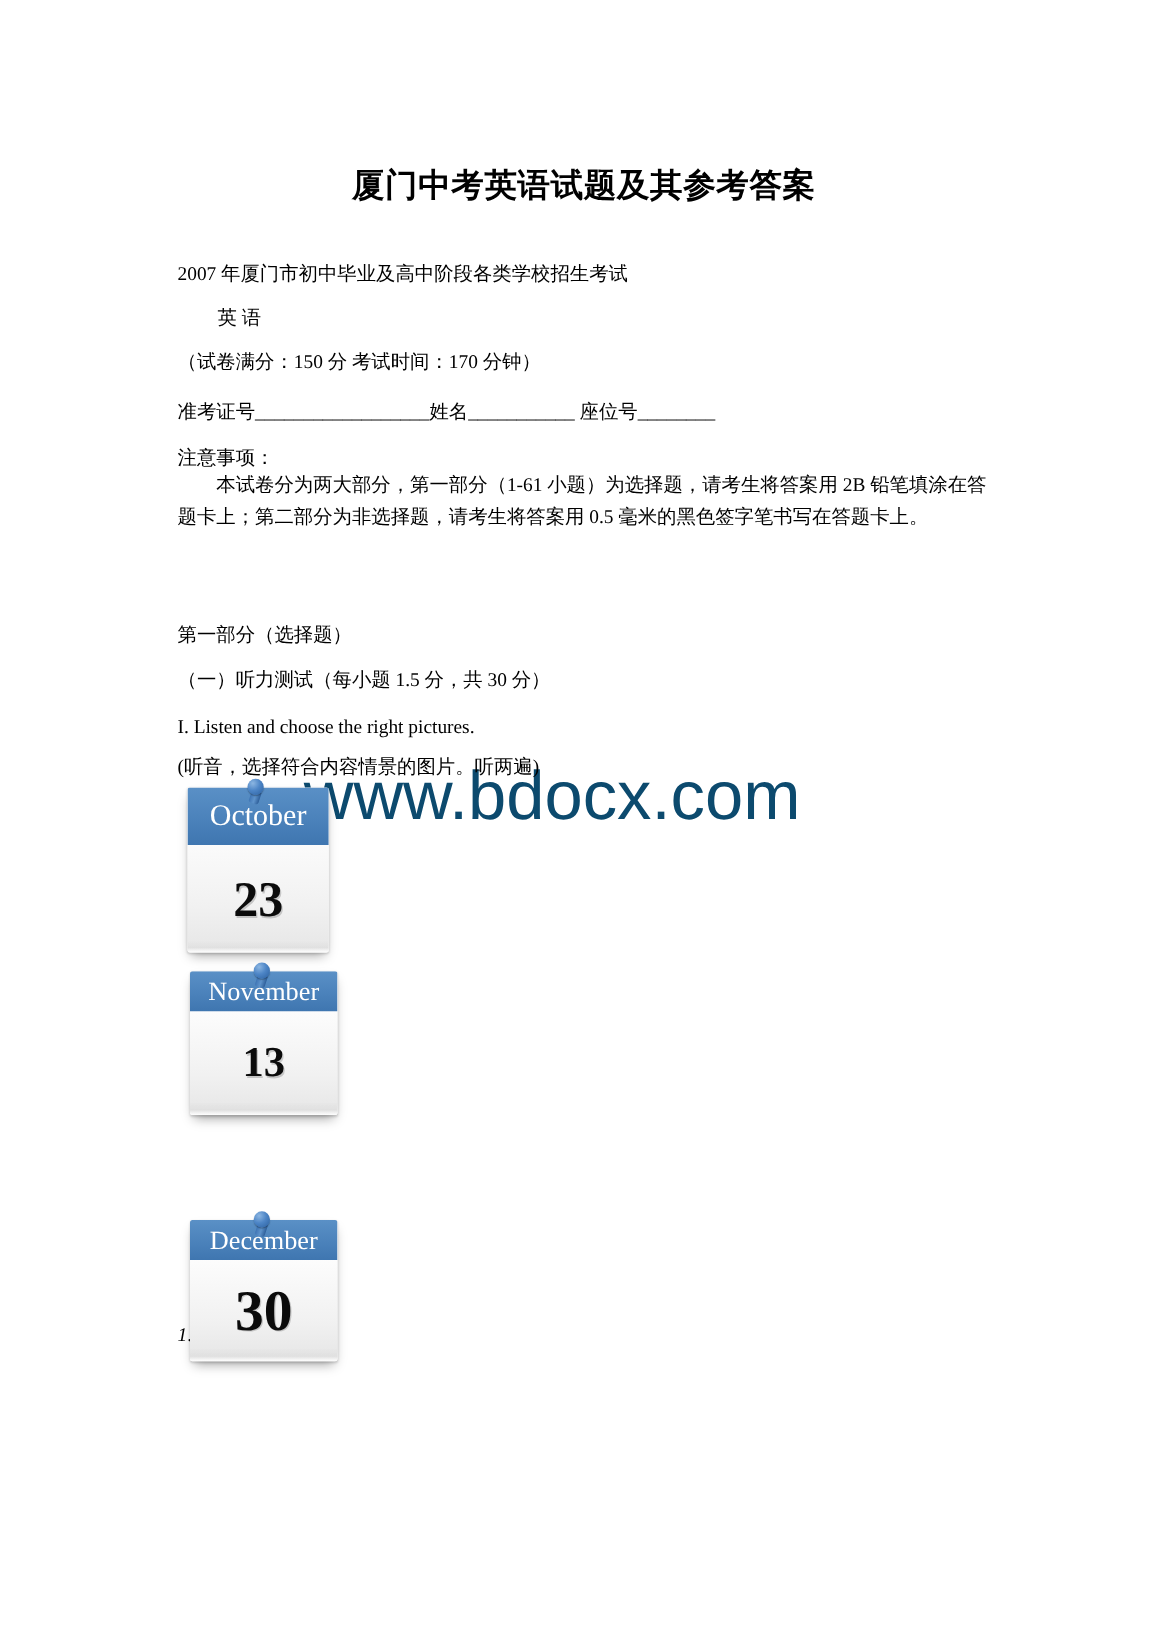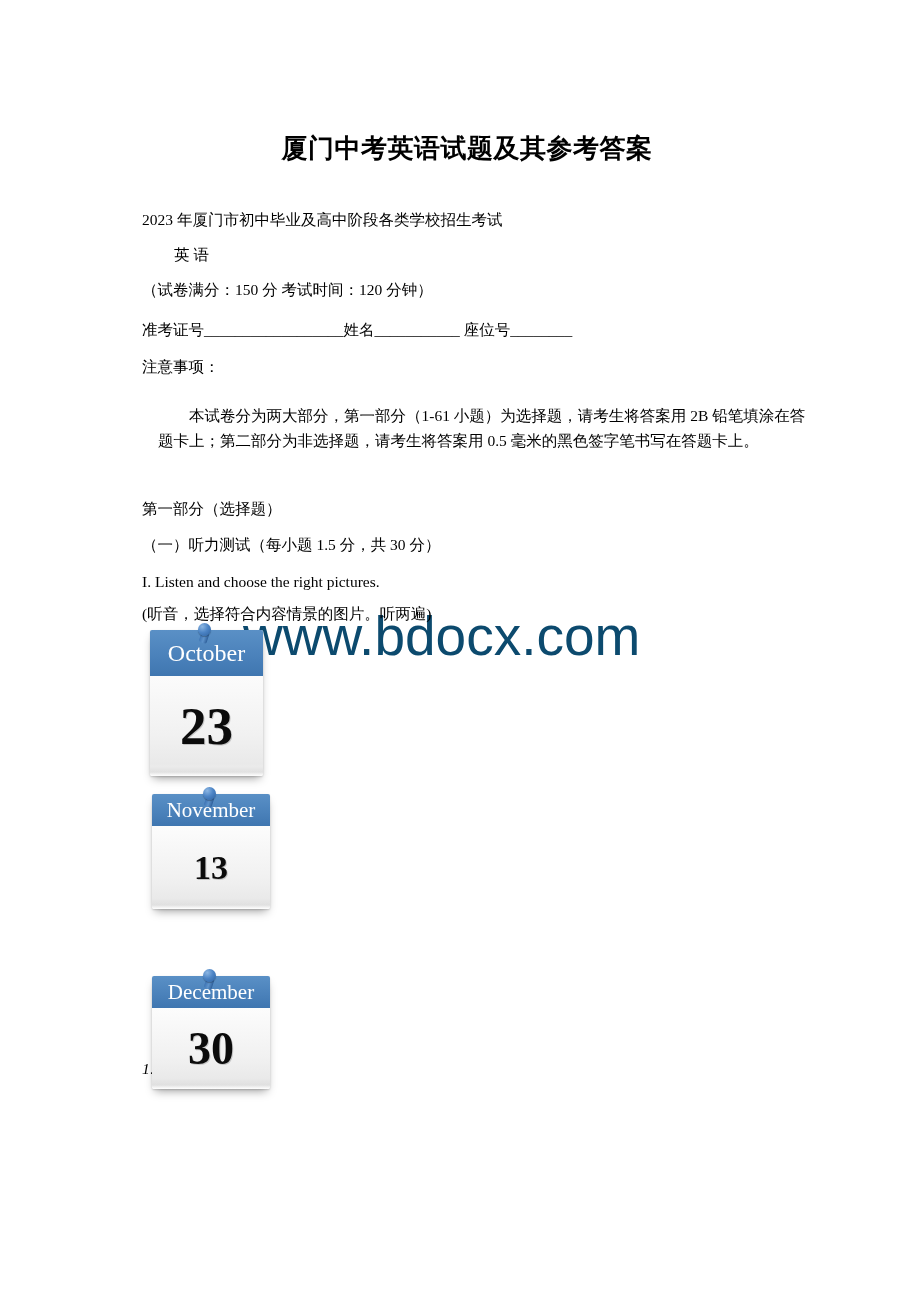--- a/index.html
+++ b/index.html
@@ -58,21 +58,21 @@
   }
   .para.indent {
     text-indent: 2em;
   }
 
   .p-line1  { top: 208px; }
   .p-line2  { top: 243px; margin-left: 32px; }
   .p-line3  { top: 278px; }
   .p-line4  { top: 318px; }
   .p-line5  { top: 355px; }
-  .p-block  { top: 403px; line-height: 1.62; margin-left: 16px; }
+  .p-block  { top: 376px; line-height: 1.62; }
   .p-line7  { top: 497px; }
   .p-line8  { top: 533px; }
   .p-line9  { top: 570px; font-family: Liberation Serif, serif; }
   .p-line10 { top: 602px; }
 
   .answers {
     position: absolute;
     left: 0;
     top: 1060px;
     width: 650px;
@@ -99,21 +99,21 @@
     z-index: 0;
     user-select: none;
   }
 
   
   .cal-wrap {
     position: absolute;
     z-index: 2;
   }
   .cal-0 { left: 150px; top: 630px; }
-  .cal-1 { left: 152px; top: 777px; margin-top: 17px; }
+  .cal-1 { left: 152px; top: 777px; }
   .cal-2 { left: 152px; top: 976px; }
 
   .cal {
     position: relative;
     border-radius: 2px;
     background: linear-gradient(to bottom, #f4f4f4 0%, #ffffff 18%, #f1f1f1 72%, #e9e9e9 92%, #f7f7f7 100%);
     box-shadow: 0 5px 9px -3px rgba(0,0,0,0.38), 0 1px 2px rgba(0,0,0,0.16);
     overflow: hidden;
   }
   .cal-head {
@@ -171,21 +171,21 @@
     height: 11px;
     background: linear-gradient(to right, #3e74b4 0%, #5e93cb 50%, #2d5e99 100%);
     border-radius: 2px;
     transform: rotate(18deg);
     transform-origin: top left;
   }
 
   
   .cal-0 .cal       { width: 113px; }
   .cal-0 .cal-head  { height: 46px; font-size: 24px; }
-  .cal-0 .cal-body  { height: 100px; font-size: 53px; text-align: right; }
+  .cal-0 .cal-body  { height: 86px; font-size: 40px; text-align: right; }
   .cal-0 .pin       { left: 44px; top: -7px; }
 
   .cal-1 .cal       { width: 118px; }
   .cal-1 .cal-head  { height: 32px; font-size: 21px; }
   .cal-1 .cal-body  { height: 83px; font-size: 34px; }
   .cal-1 .pin       { left: 47px; top: -7px; }
 
   .cal-2 .cal       { width: 118px; }
   .cal-2 .cal-head  { height: 32px; font-size: 21px; }
   .cal-2 .cal-body  { height: 81px; font-size: 46px; }
@@ -195,25 +195,25 @@
 <body>
 
 <div class="page">
 
   <div class="watermark">www.bdocx.com</div>
 
   <div class="content">
 
     <h1 class="doc-title">厦门中考英语试题及其参考答案</h1>
 
-    <div class="para p-line1">2023 年厦门市初中毕业及高中阶段各类学校招生考试</div>
+    <div class="para p-line1">2007 年厦门市初中毕业及高中阶段各类学校招生考试</div>
 
     <div class="para p-line2">英 语</div>
 
-    <div class="para p-line3">（试卷满分：150 分 考试时间：120 分钟）</div>
+    <div class="para p-line3">（试卷满分：150 分 考试时间：170 分钟）</div>
 
     <div class="para p-line4">准考证号__________________姓名___________ 座位号________</div>
 
     <div class="para p-line5">注意事项：</div>
 
     <div class="para p-block indent">本试卷分为两大部分，第一部分（1-61 小题）为选择题，请考生将答案用 2B 铅笔填涂在答题卡上；第二部分为非选择题，请考生将答案用 0.5 毫米的黑色签字笔书写在答题卡上。</div>
 
     <div class="para p-line7">第一部分（选择题）</div>
 
     <div class="para p-line8">（一）听力测试（每小题 1.5 分，共 30 分）</div>

